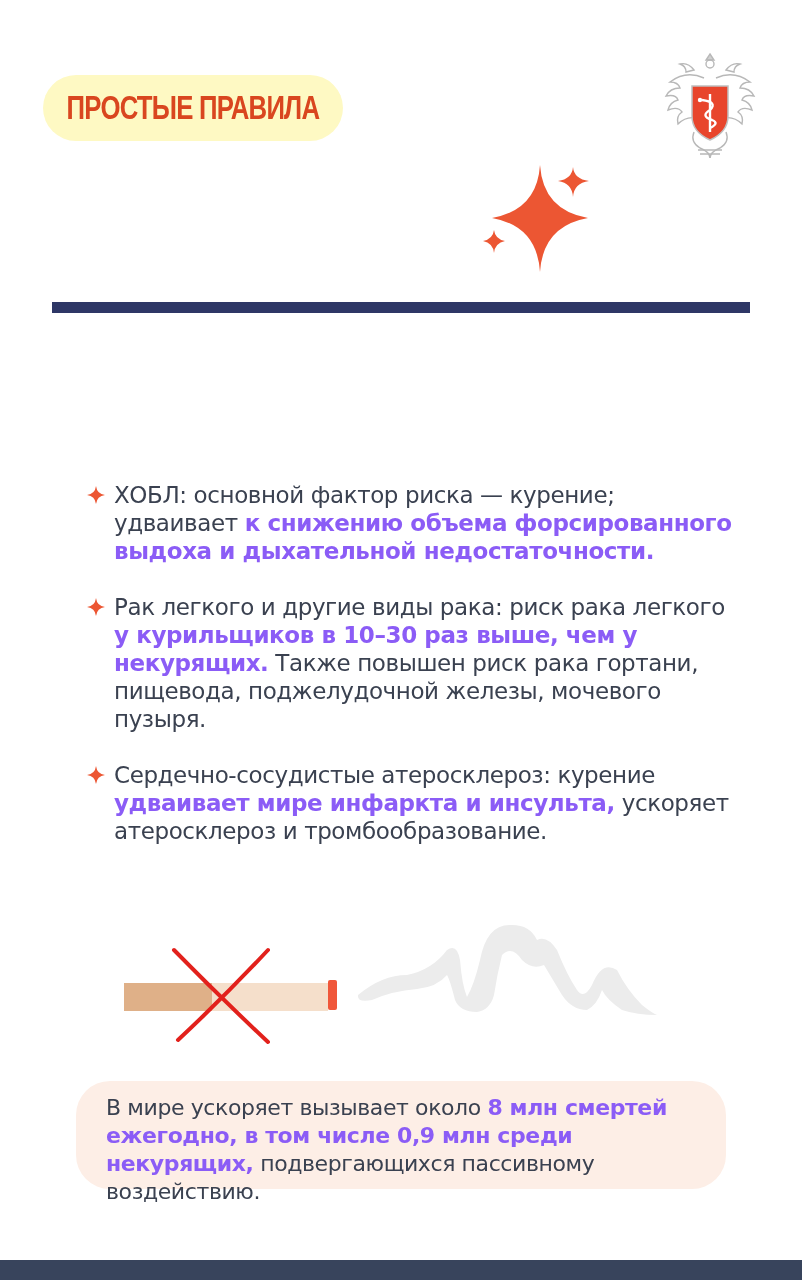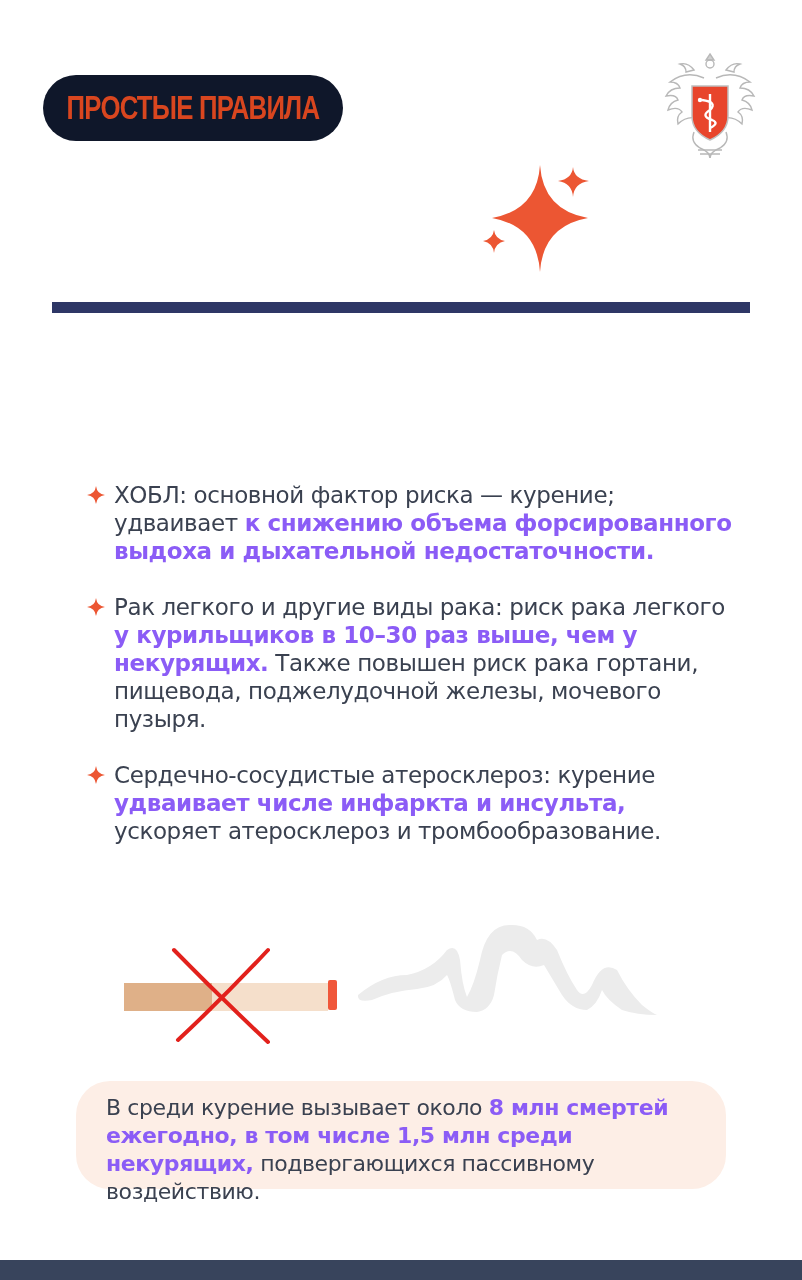--- a/index.html
+++ b/index.html
@@ -2,21 +2,21 @@
 <html><head>
   <meta charset="utf-8">
   <style>
     html, body { margin: 0; padding: 0; }
     body {
       width: 802px; height: 1280px; background: #ffffff; position: relative; overflow: hidden;
       font-family: "Liberation Sans", "DejaVu Sans", sans-serif;
     }
     .pill {
       position: absolute; left: 43px; top: 75px; width: 300px; height: 66px;
-      background: #0f172a; border-radius: 33px;
+      background: #fef9c3; border-radius: 33px;
       display: flex; align-items: center; justify-content: center;
     }
     .pill-text {
       font-family: "Liberation Sans", sans-serif; font-weight: 700;
       font-size: 33px; color: #d9461f; letter-spacing: -1px;
       transform: scaleX(0.78); transform-origin: center; white-space: nowrap;
     }
     .emblem { position: absolute; left: 664px; top: 50px; width: 92px; height: 110px; }
     .sparkles { position: absolute; left: 478px; top: 160px; width: 120px; height: 115px; }
     .divider { position: absolute; left: 52px; top: 302px; width: 698px; height: 11px; background: #2e3766; }
@@ -91,33 +91,33 @@
   <div class="bullet">
     <svg class="bicon" viewBox="0 0 20 20">
         <path d="M10 1 Q11 9 19 10 Q11 11 10 19 Q9 11 1 10 Q9 9 10 1 Z" fill="#ec5633"></path>
       </svg>
     <div class="btext"><span>Рак легкого и другие виды рака: риск рака легкого </span><span class="hl">у курильщиков в 10–30 раз выше, чем у некурящих.</span><span> Также повышен риск рака гортани, пищевода, поджелудочной железы, мочевого пузыря.</span></div>
   </div>
   <div class="bullet">
     <svg class="bicon" viewBox="0 0 20 20">
         <path d="M10 1 Q11 9 19 10 Q11 11 10 19 Q9 11 1 10 Q9 9 10 1 Z" fill="#ec5633"></path>
       </svg>
-    <div class="btext"><span>Сердечно-сосудистые атеросклероз: курение </span><span class="hl">удваивает числе инфаркта и инсульта,</span><span> ускоряет атеросклероз и тромбообразование.</span></div>
+    <div class="btext"><span>Сердечно-сосудистые атеросклероз: курение </span><span class="hl">удваивает мире инфаркта и инсульта,</span><span> ускоряет атеросклероз и тромбообразование.</span></div>
   </div>
 </div>
 
 <svg class="cig" viewBox="0 0 240 110">
   <rect x="6" y="43" width="88" height="28" fill="#dfb088"></rect>
   <rect x="94" y="43" width="116" height="28" fill="#f5dfcb"></rect>
   <rect x="210" y="40" width="9" height="30" rx="2" fill="#f0573a"></rect>
   <path d="M56 10 Q100 55 150 102" stroke="#e2211c" stroke-width="4" fill="none" stroke-linecap="round"></path>
   <path d="M150 10 Q105 58 60 100" stroke="#e2211c" stroke-width="4" fill="none" stroke-linecap="round"></path>
 </svg>
 
 <svg class="smoke" viewBox="0 0 310 110">
   <path d="M6 80 Q30 60 55 60 Q80 55 95 35 Q105 28 108 45 Q110 70 115 82 Q122 70 128 45 Q135 8 160 10 Q178 10 185 25 Q195 20 205 35 Q215 60 225 75 Q232 85 240 70 Q250 45 265 55 Q275 75 290 90 Q300 98 305 100 Q285 100 270 95 Q255 85 250 75 Q245 90 235 95 Q220 95 210 80 Q198 60 192 50 Q180 55 170 45 Q160 30 150 40 Q145 60 142 80 Q138 95 125 97 Q108 97 103 85 Q98 65 95 60 Q85 72 65 74 Q40 76 20 85 Q5 88 6 80 Z" fill="#ececec"></path>
 </svg>
 
 <div class="note">
-  <div class="note-text"><span>В среди курение вызывает около </span><span class="hl">8 млн смертей ежегодно, в том числе 1,5 млн среди некурящих,</span><span> подвергающихся пассивному воздействию.</span></div>
+  <div class="note-text"><span>В мире ускоряет вызывает около </span><span class="hl">8 млн смертей ежегодно, в том числе 0,9 млн среди некурящих,</span><span> подвергающихся пассивному воздействию.</span></div>
 </div>
 
 <div class="footer"></div>
 
 </body></html>

